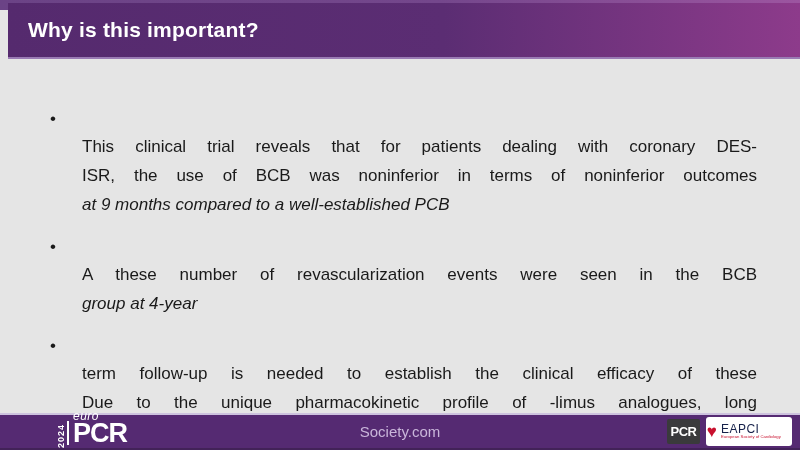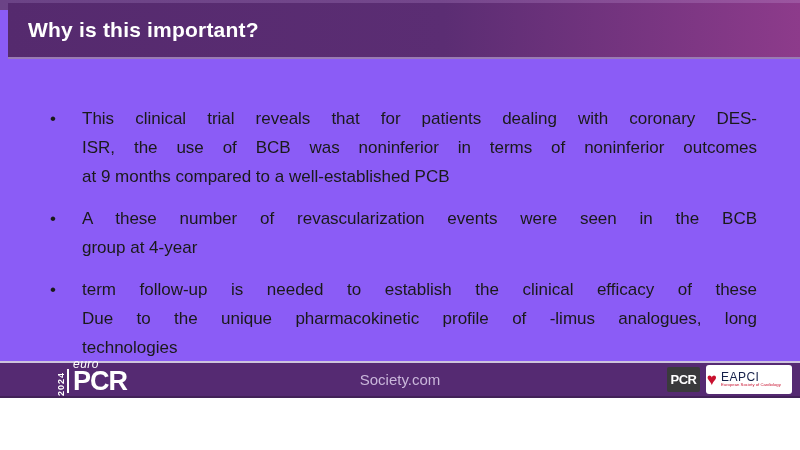--- a/index.html
+++ b/index.html
@@ -1,19 +1,19 @@
 <!DOCTYPE html>
 <html><head>
 <meta charset="utf-8">
 <style>
   html,body{margin:0;padding:0;}
   .slide{
     position:relative;
-    width:800px;height:398px;
-    background:#8b5cf6;
+    width:800px;height:450px;
+    background:#e5e5e5;
     font-family:"Liberation Sans", sans-serif;
     overflow:hidden;
   }
   
   .header-topstrip{
     position:absolute;top:0;left:0;right:0;height:10px;
     background:linear-gradient(90deg,#6b4386 0%,#74478c 55%,#9c55a0 100%);
     z-index:0;
   }
   .header{
@@ -38,28 +38,28 @@
   .bullet{
     display:flex;
     margin-bottom:13px;
   }
   .bullet-marker{
     width:32px;
     flex:0 0 32px;
     font-size:17px;
     line-height:29px;
   }
-  .bullet-text{flex:1;}
+  .bullet-text{flex:1;margin-top:28px;}
   .line{
     font-size:17px;
     line-height:29px;
     text-align:justify;
     text-align-last:justify;
   }
-  .line.last{text-align-last:left;}
+  .line.last{text-align-last:left;font-style:italic;}
   .footer{
     position:absolute;bottom:0;left:0;right:0;height:37px;
     background:#552a72;
     border-top:2px solid #cdc2de;
     border-bottom:2px solid #422258;
     box-sizing:border-box;
     display:flex;align-items:center;
     z-index:1;
   }
   .footer-logo-left{

